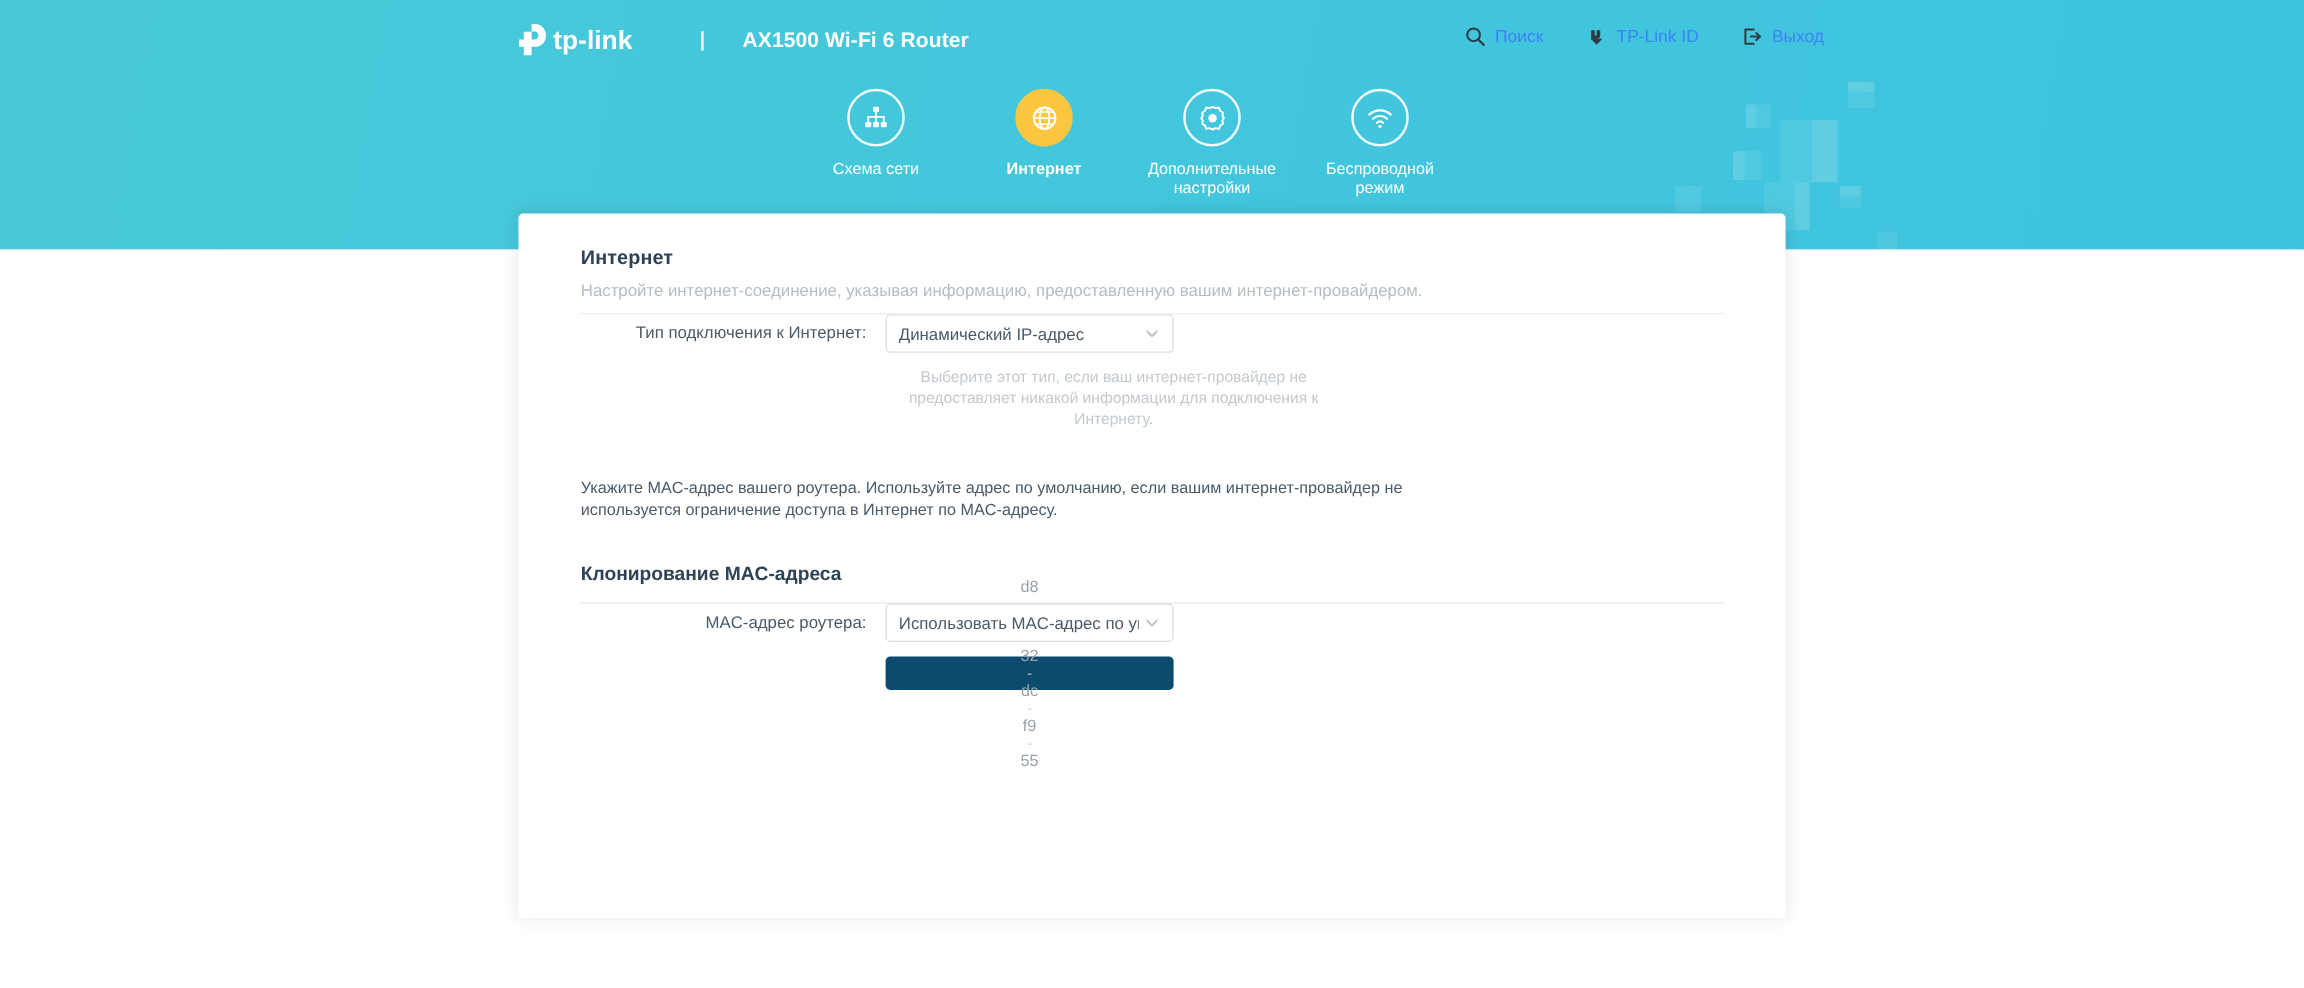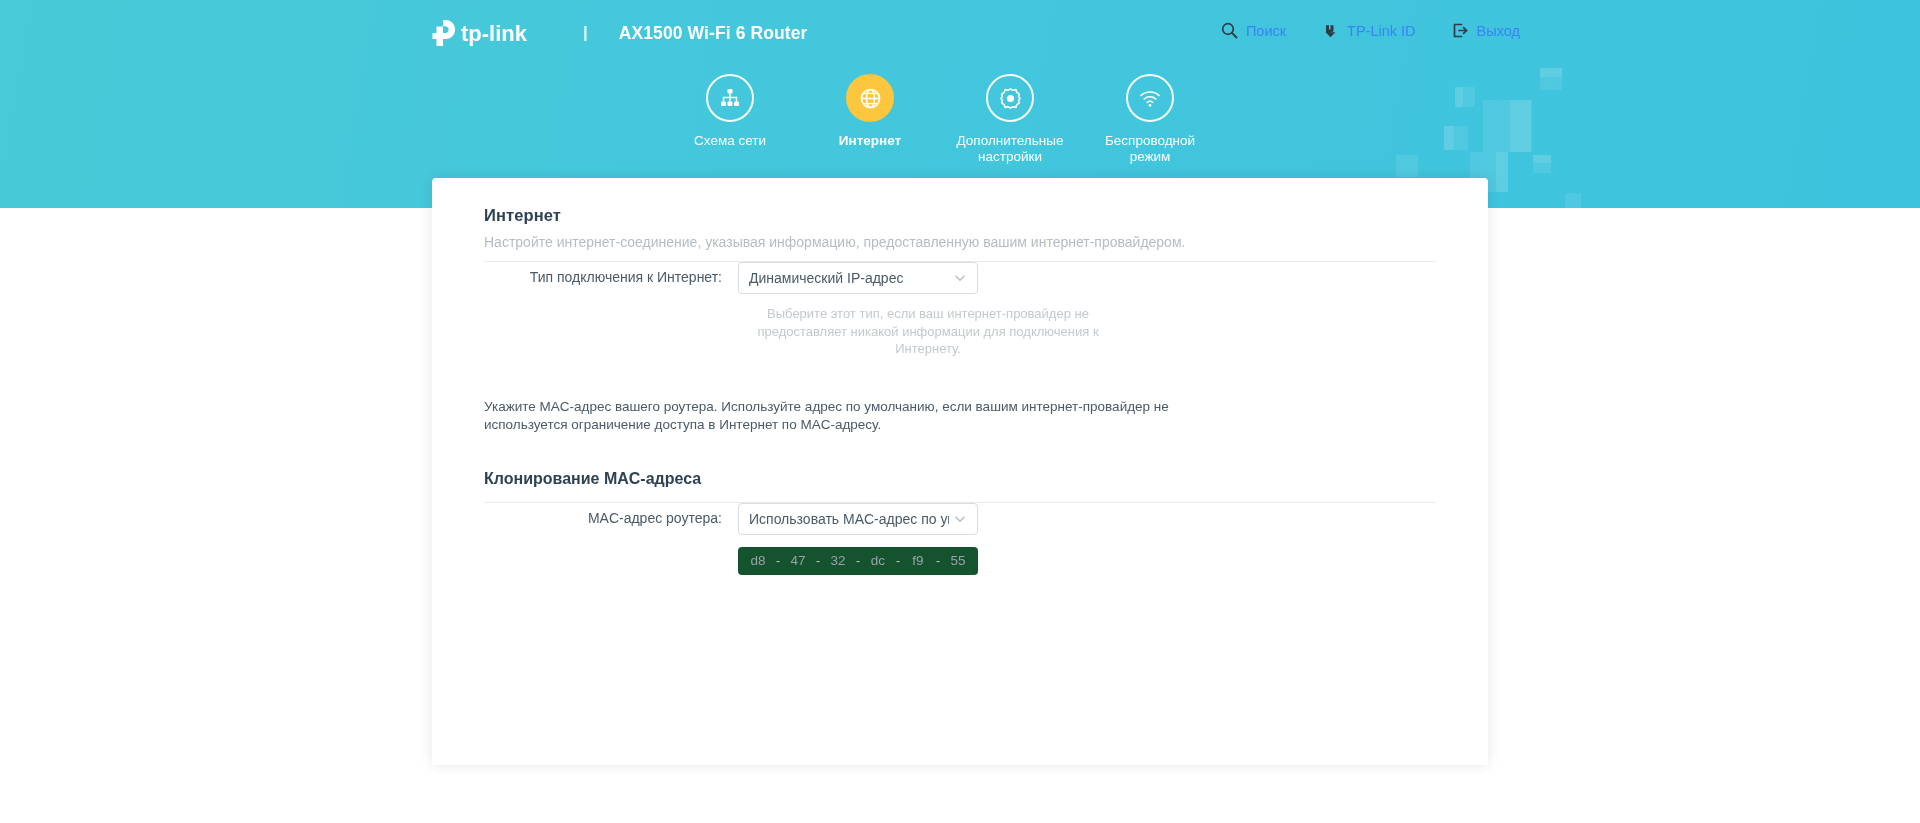--- a/index.html
+++ b/index.html
@@ -222,26 +222,27 @@
     color: #2e4255;
     font-size: 16px;
     font-weight: bold;
     margin-top: 36px;
   }
 
   .mac-box {
     margin-top: 12px;
     width: 240px;
     height: 28px;
-    background: #14532d;
+    background: #0c4a6e;
     border-radius: 4px;
     display: flex;
     align-items: center;
     justify-content: center;
     gap: 0px;
+    flex-direction: column;
   }
   .mac-oct {
     color: #9aa2a9;
     font-size: 13.5px;
     width: 28px;
     text-align: center;
   }
   .mac-dash {
     color: #c9ced3;
     font-size: 12px;

